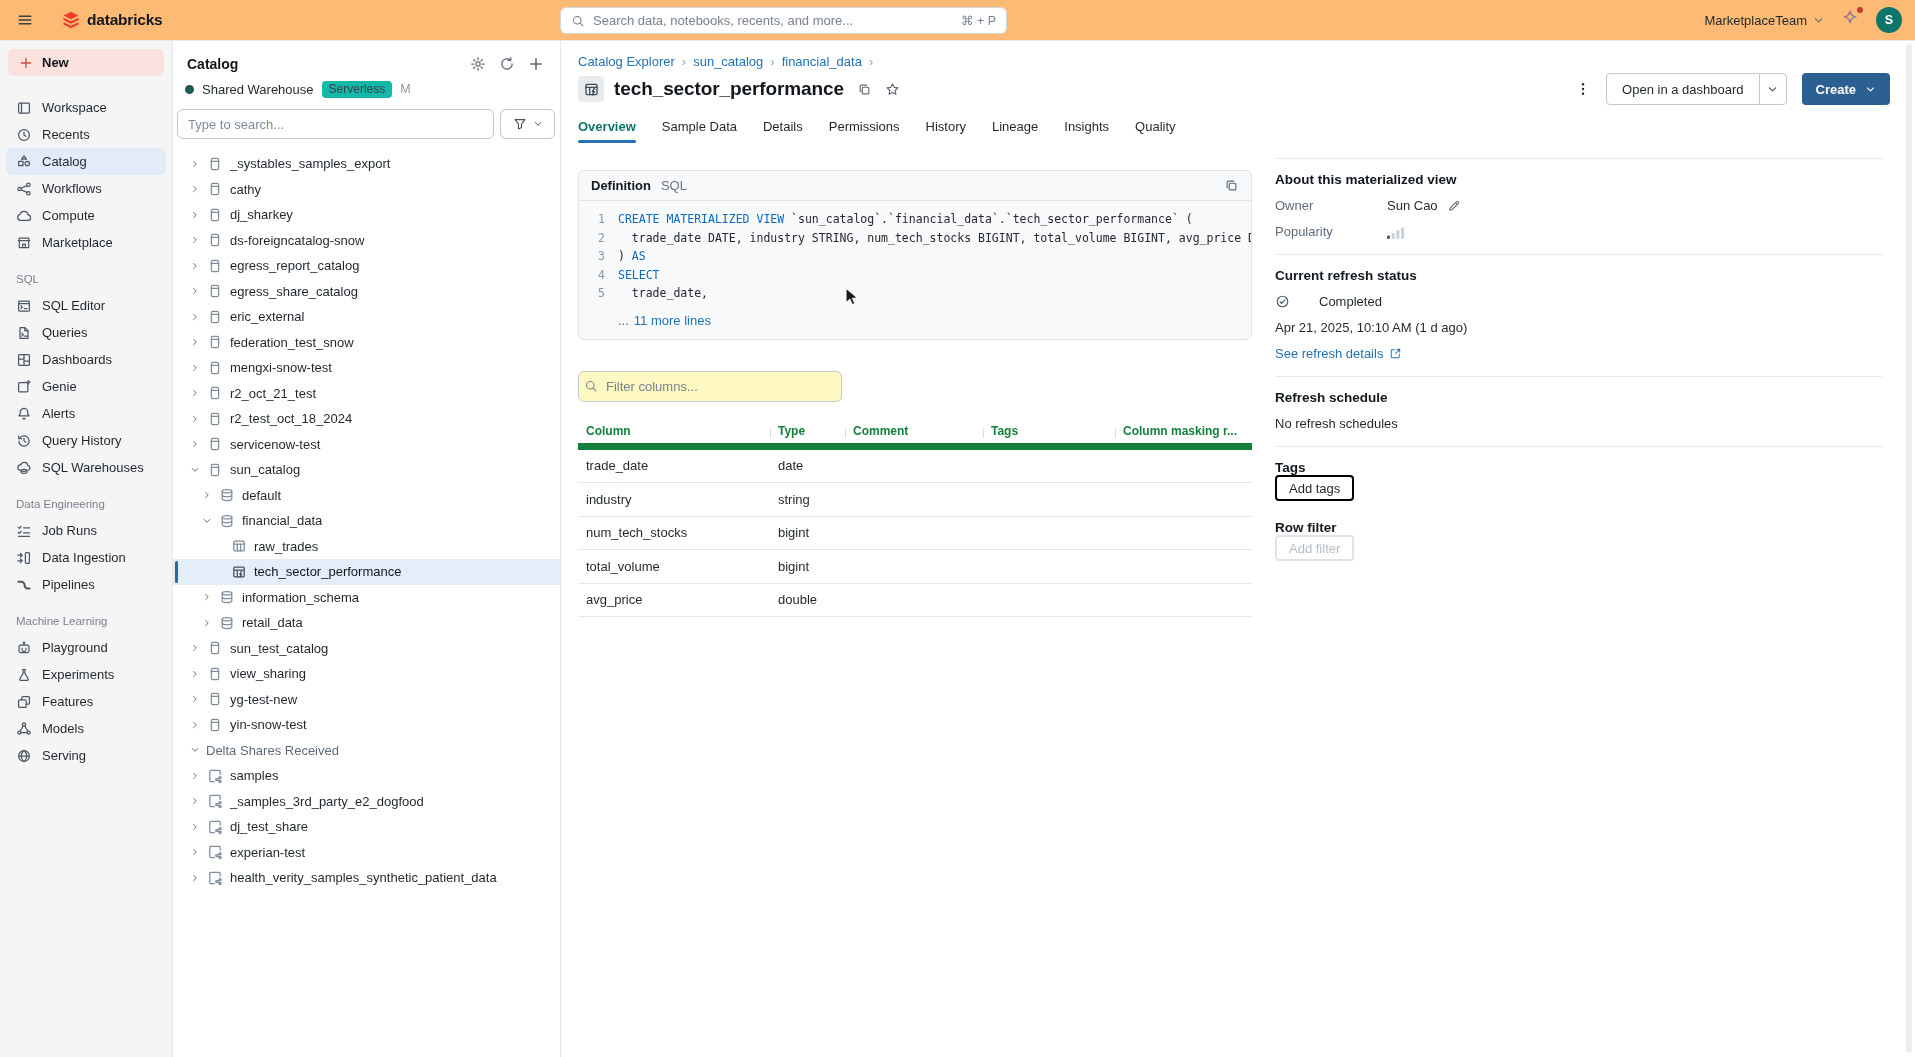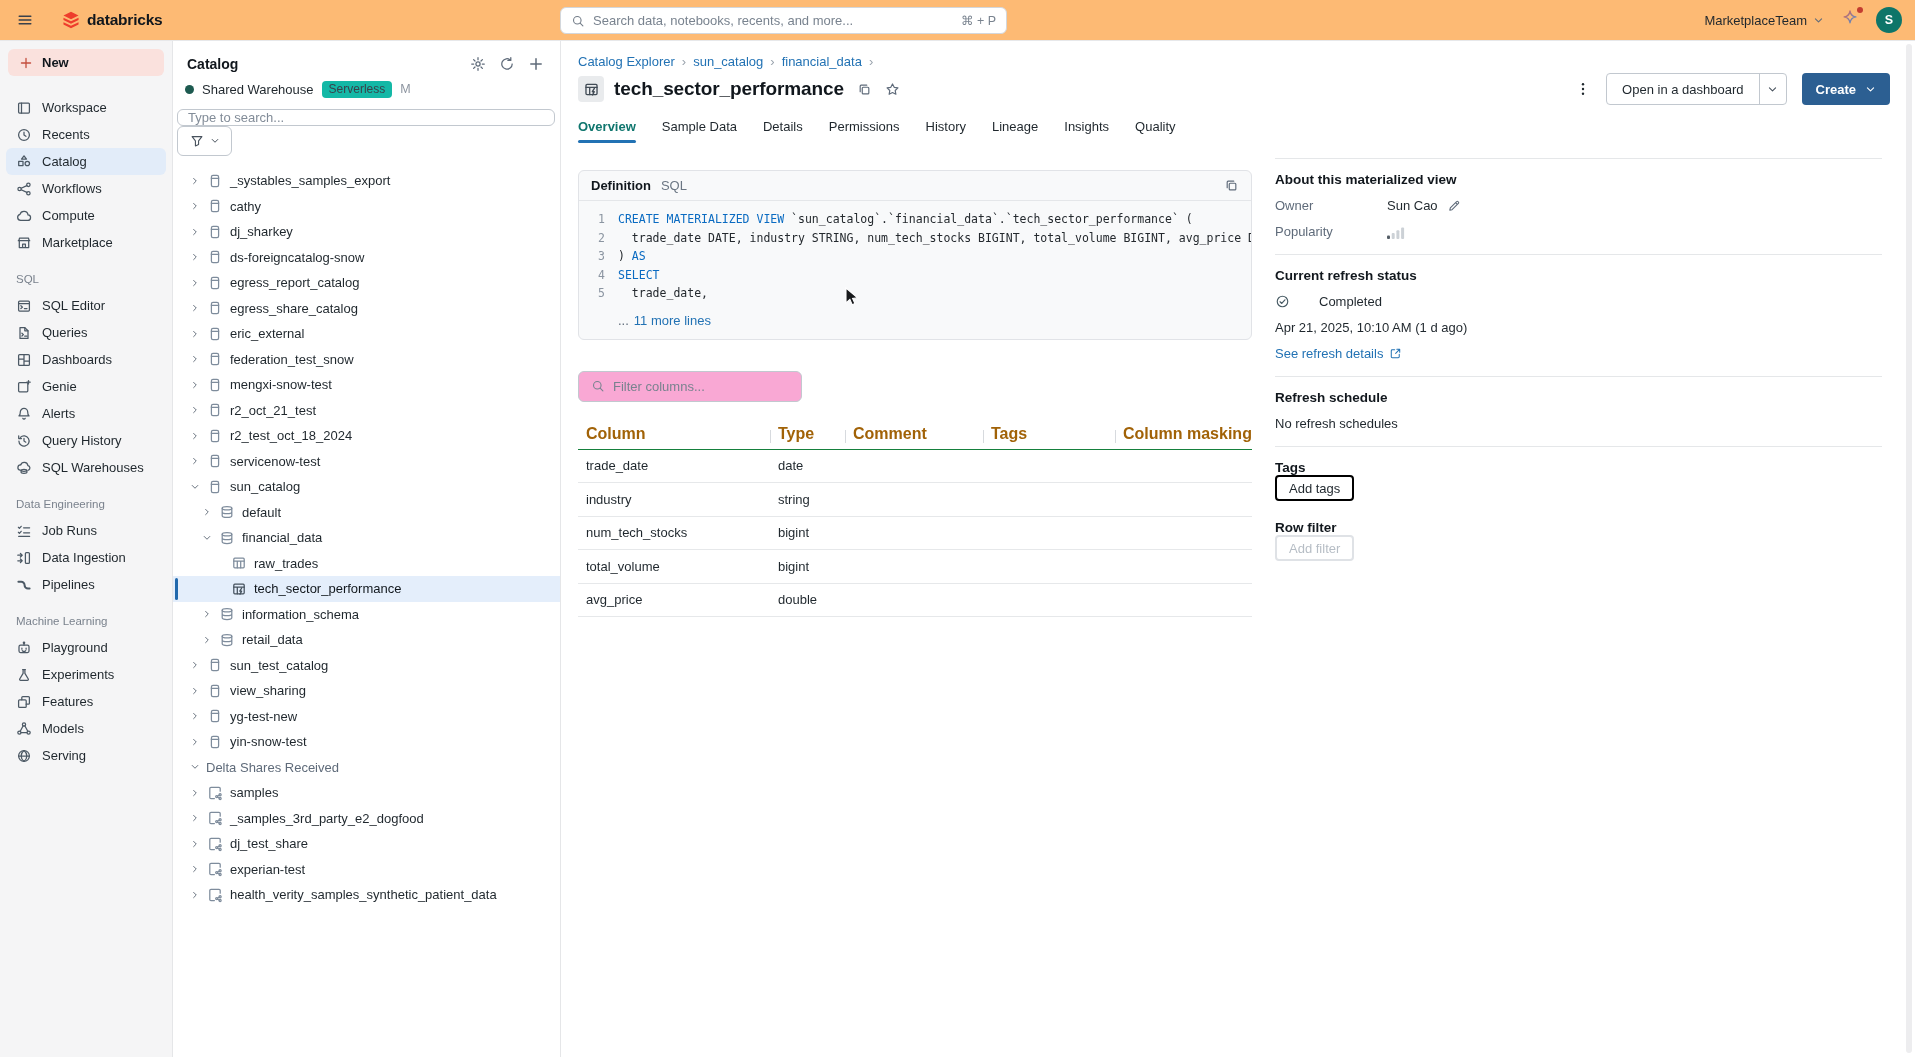--- a/index.html
+++ b/index.html
@@ -50,21 +50,21 @@
   .catalog-panel{ width:389px; flex:none; background:#fff; border-left:1px solid #e5e6e8;
     border-right:1px solid #e5e6e8; display:flex; flex-direction:column; padding-top:10px; }
   .cp-header{ display:flex; align-items:center; padding:2px 16px 2px 14px; height:26px; }
   .cp-title{ font-size:14px; font-weight:700; color:#11171d; }
   .cp-icons{ margin-left:auto; display:flex; gap:13px; color:#5f6b7a; }
   .cp-icons [data-icon]{ cursor:pointer; }
   .cp-status{ display:flex; align-items:center; gap:8px; padding:2px 14px 8px 12px; font-size:13px; height:30px;}
   .dot{ width:9px; height:9px; border-radius:50%; background:#1d5a50; flex:none; }
   .badge{ background:#14b8a6; border-radius:4px; padding:1.5px 7px; font-size:12px; color:#39414b; }
   .size-m{ color:#8d95a0; font-size:12.5px; }
-  .cp-search{ display:flex; padding:2px 5px 8px 4px;flex-direction:column; }
+  .cp-search{ display:flex; gap:6px; padding:2px 5px 8px 4px; }
   .cp-input{ flex:1; height:30px; border:1px solid #c2c8cf; border-radius:6px; padding:0 10px;
     font-size:13px; outline:none; color:#1f272d; }
   .cp-input::placeholder{ color:#828c98; }
   .filter-btn{ width:55px; height:30px; border:1px solid #c2c8cf; border-radius:6px; background:#fff;
     display:flex; align-items:center; justify-content:center; gap:6px; color:#48525d; cursor:pointer; }
   .cp-tree{ flex:1; overflow:hidden; padding-top:4px; }
   .tree-row{ height:25.5px; display:flex; align-items:center; font-size:13px; color:#1f272d;
     position:relative; cursor:pointer; white-space:nowrap; overflow:hidden; padding-right:4px;}
   .tree-row .chev{ width:16px; display:flex; justify-content:center; color:#69737f; flex:none;}
   .tree-row .ticon{ width:16px; height:16px; margin:0 7px 0 4px; color:#7e8c9c; flex:none;}
@@ -112,28 +112,28 @@
   .code{ padding:9px 0 2px; font-family:"DejaVu Sans Mono", monospace; font-size:11.5px;
     line-height:18.5px; white-space:pre; overflow:hidden; }
   .cl{ display:flex; }
   .ln{ width:26px; text-align:right; color:#8b95a1; flex:none; margin-right:13px; }
   .cc{ color:#24292e; overflow:hidden; }
   .kw{ color:#0a6bc2; }
   .more{ padding:8px 0 11px 39px; font-size:13px; }
   .more .dots{ color:#5f6b7a; margin-right:5px; }
   .more-link{ color:#2272b4; cursor:pointer; }
 
-  .filter-box{ margin-top:31px; width:224px; height:31px; border:1px solid #c2c8cf; border-radius:6px;
-    display:flex; align-items:center; padding:0 12px; gap:8px; background:#f9a8d4; color:#79838f; }
+  .filter-box{ margin-top:31px; width:264px; height:31px; border:1px solid #c2c8cf; border-radius:6px;
+    display:flex; align-items:center; padding:0 5px; gap:8px; background:#fef9c3; color:#79838f; }
   .filter-box input{ flex:1; border:none; outline:none; font-size:13px; background:transparent; color:#1f272d;}
   .filter-box input::placeholder{ color:#79838f; }
 
   .cols-table{ margin-top:17px; }
-  .thead{ display:flex; height:31px; align-items:center; border-bottom:1px solid #15803d;
-    font-weight:700; font-size:16px; color:#a16207; }
+  .thead{ display:flex; height:31px; align-items:center; border-bottom:7px solid #15803d;
+    font-weight:700; font-size:12px; color:#15803d; }
   .th{ position:relative; padding-left:8px; white-space:nowrap; overflow:hidden; }
   .th + .th::before{ content:""; position:absolute; left:0; top:5px; height:18px; width:1px; background:#d7dade;}
   .tr{ display:flex; height:33.5px; align-items:center; border-bottom:1px solid #e6e8ea;
     font-size:13px; color:#1f272d; }
   .td{ padding-left:8px; white-space:nowrap; overflow:hidden; }
   .c0{width:192px}.c1{width:75px}.c2{width:138px}.c3{width:132px}.c4{width:137px}
 
   
   .main-right{ flex:1; margin-left:23px; padding:55px 33px 0 0; min-width:0; }
   .rp-divider{ border-top:1px solid #e5e7e9; }

